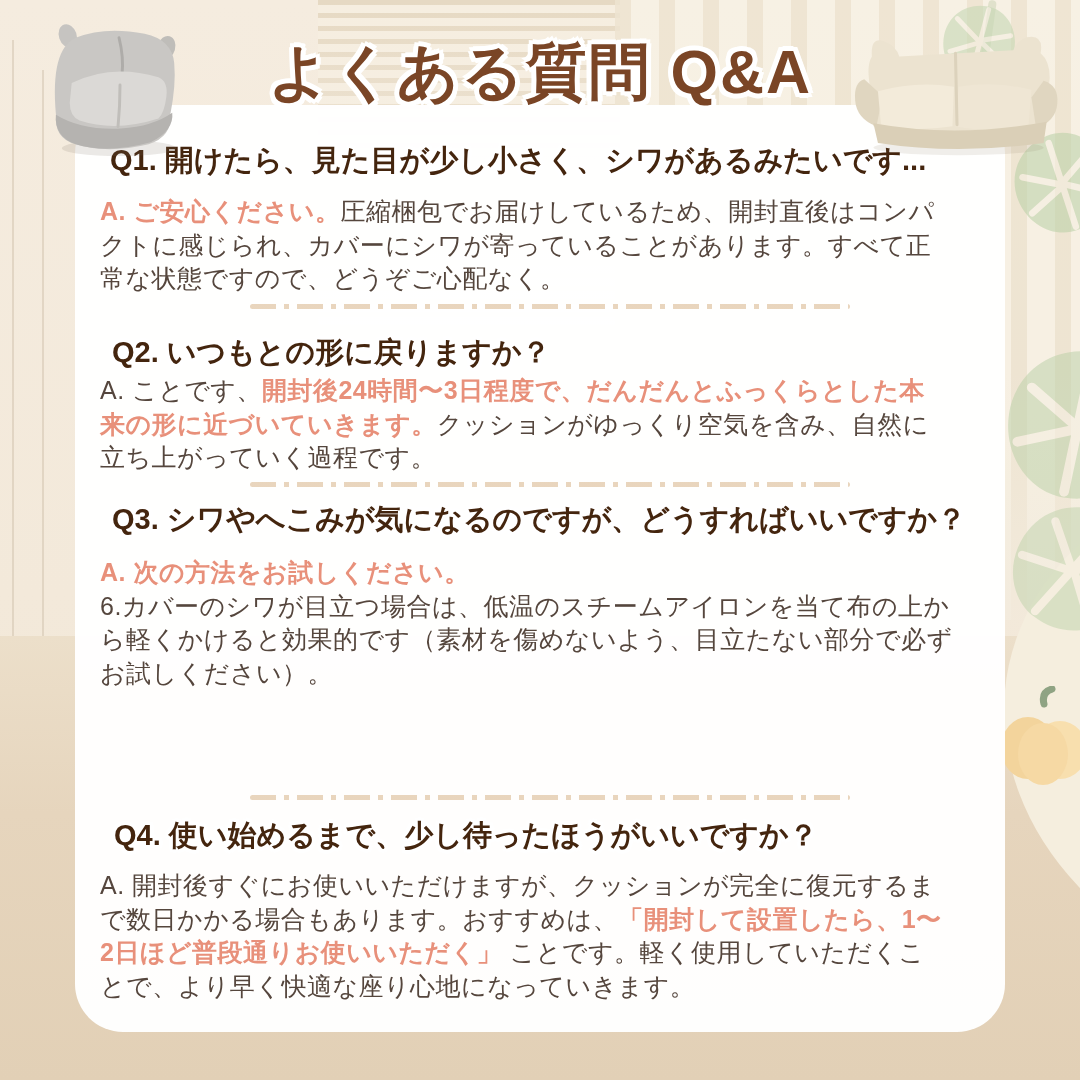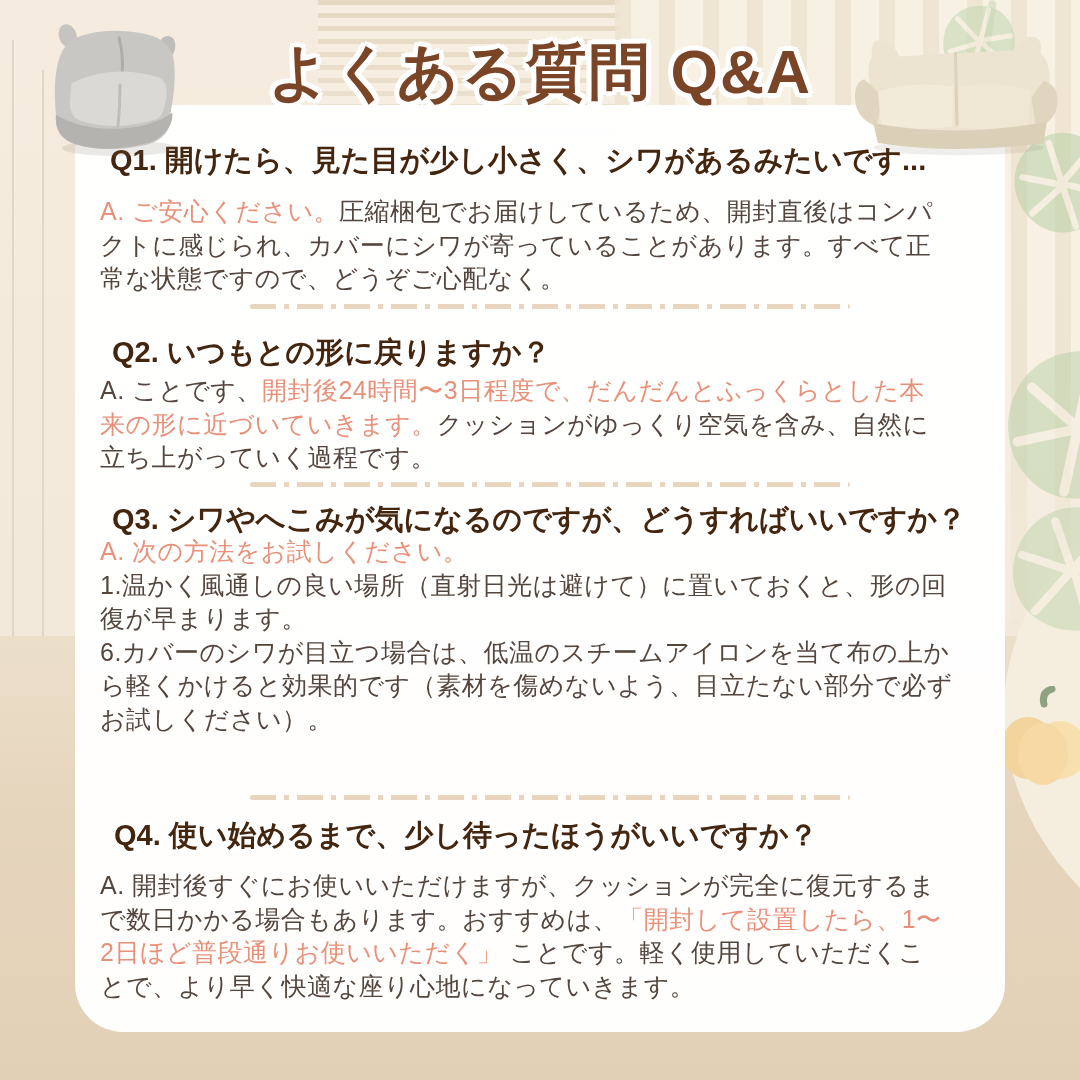--- a/index.html
+++ b/index.html
@@ -47,30 +47,30 @@
   
   .q-heading{
     position:absolute;font-size:29px;font-weight:bold;color:#44250e;white-space:nowrap;
     text-shadow:-3px -3px 0 #fff,0 -4px 0 #fff,3px -3px 0 #fff,4px 0 0 #fff,
                  3px 3px 0 #fff,0 4px 0 #fff,-3px 3px 0 #fff,-4px 0 0 #fff;
   }
   .answer{
     position:absolute;font-size:25px;line-height:33.5px;color:#55463d;
     letter-spacing:.5px;text-align:left;
   }
-  .hl{color:#e8907a;font-weight:normal;}
+  .hl{color:#e8907a;font-weight:bold;}
   .divider{
     position:absolute;height:5px;border-radius:3px;opacity:.85;
     background:repeating-linear-gradient(90deg,#e5ceb2 0 26px,transparent 26px 34px,#e5ceb2 34px 39px,transparent 39px 47px);
   }
   .q1{left:35px;top:36px;}   .a1{left:25px;top:90px;width:850px;}
   .d1{left:175px;top:199px;width:600px;}
   .q2{left:37px;top:216px;margin-top:12px;}  .a2{left:25px;top:269px;width:850px;}
   .d2{left:175px;top:377px;width:600px;}
-  .q3{left:37px;top:395px;}  .a3{left:25px;top:430px;width:856px;}
+  .q3{left:37px;top:395px;}  .a3{left:25px;top:451px;width:856px;}
   .d3{left:175px;top:690px;width:600px;}
   .q4{left:39px;top:711px;}  .a4{left:25px;top:764px;width:850px;}
   .step{display:block;}
   
   .chair-img{position:absolute;left:42px;top:20px;width:158px;height:138px;}
   .sofa-img{position:absolute;left:850px;top:26px;width:214px;height:152px;}
   .pumpkin{position:absolute;left:1000px;top:686px;width:92px;height:118px;}
 </style>
 </head>
 <body>
@@ -143,21 +143,20 @@
 
     <div class="q-heading q2">Q2. いつもとの形に戻りますか？</div>
     <div class="answer a2">
       <span>A. ことです、</span><span class="hl">開封後24時間〜3日程度で、だんだんとふっくらとした本来の形に近づいていきます。</span><span>クッションがゆっくり空気を含み、自然に立ち上がっていく過程です。</span>
     </div>
     <div class="divider d2"></div>
 
     <div class="q-heading q3">Q3. シワやへこみが気になるのですが、どうすればいいですか？</div>
     <div class="answer a3">
       <span class="hl step">A. 次の方法をお試しください。</span>
-      <span class="step">1.温かく風通しの良い場所（直射日光は避けて）に置いておくと、形の回復が早まります。</span>
       <span class="step">6.カバーのシワが目立つ場合は、低温のスチームアイロンを当て布の上から軽くかけると効果的です（素材を傷めないよう、目立たない部分で必ずお試しください）。</span>
     </div>
     <div class="divider d3"></div>
 
     <div class="q-heading q4">Q4. 使い始めるまで、少し待ったほうがいいですか？</div>
     <div class="answer a4">
       <span>A. 開封後すぐにお使いいただけますが、クッションが完全に復元するまで数日かかる場合もあります。おすすめは、</span><span class="hl">「開封して設置したら、1〜2日ほど普段通りお使いいただく」</span><span> ことです。軽く使用していただくことで、より早く快適な座り心地になっていきます。</span>
     </div>
   </div>
 

